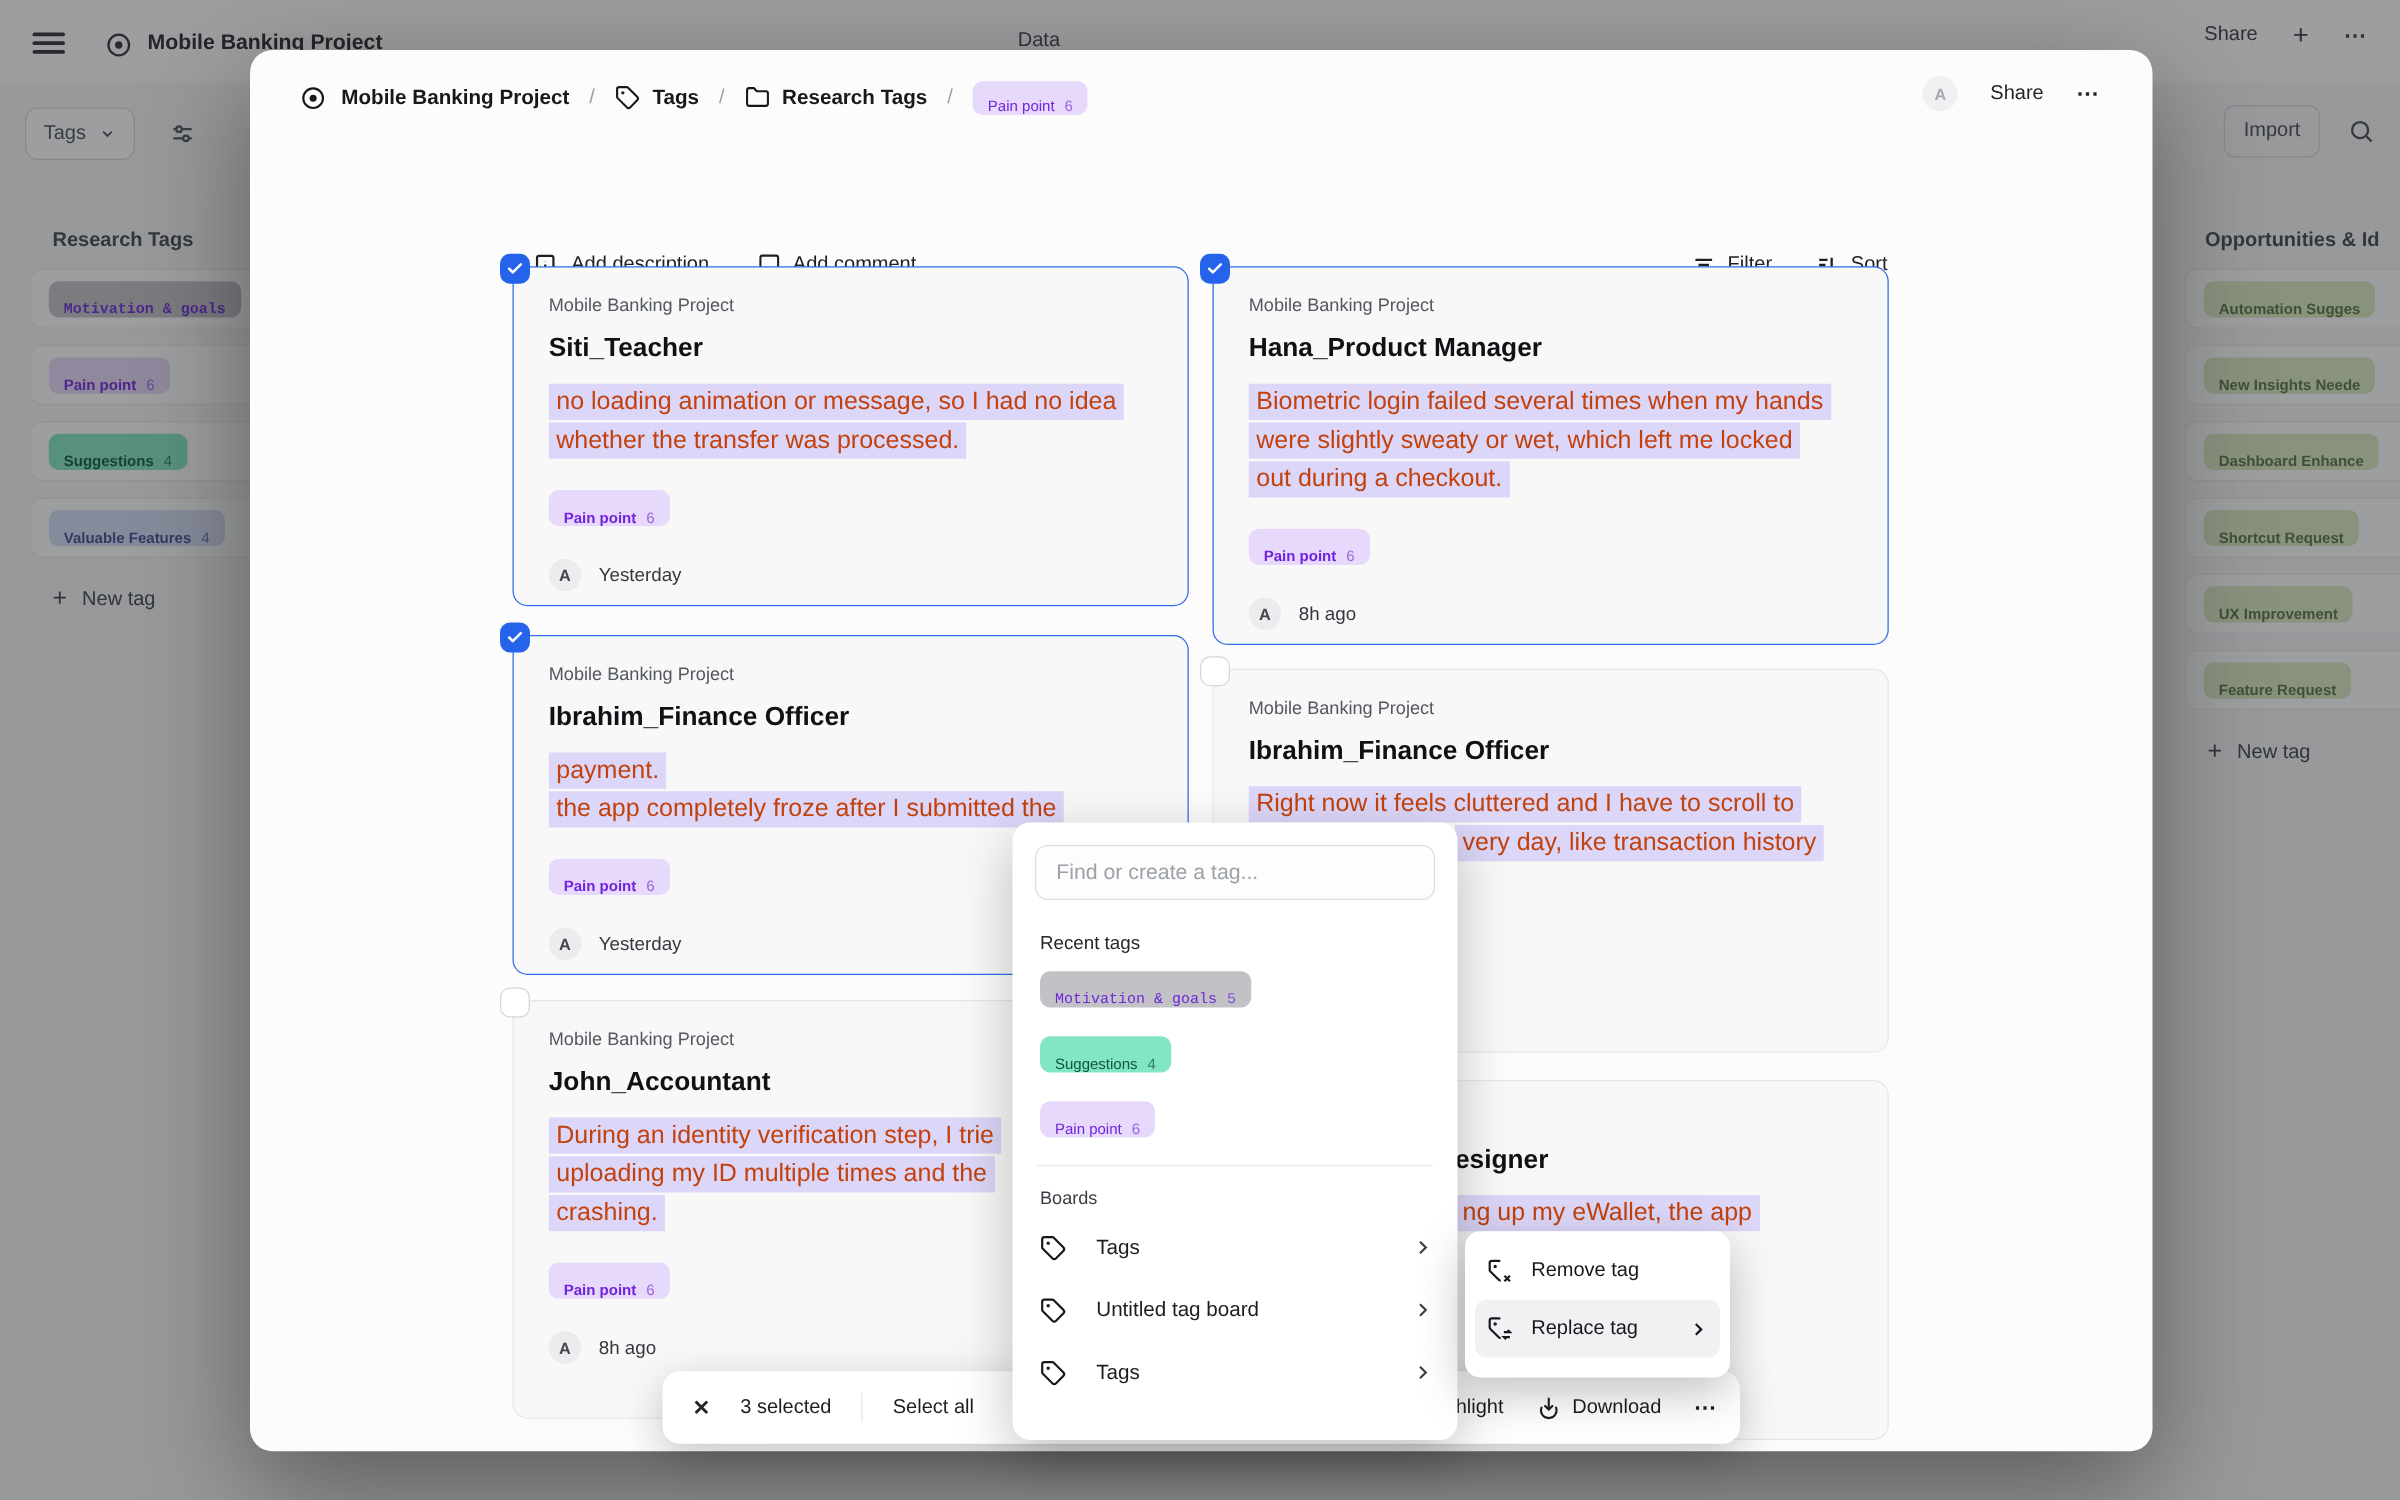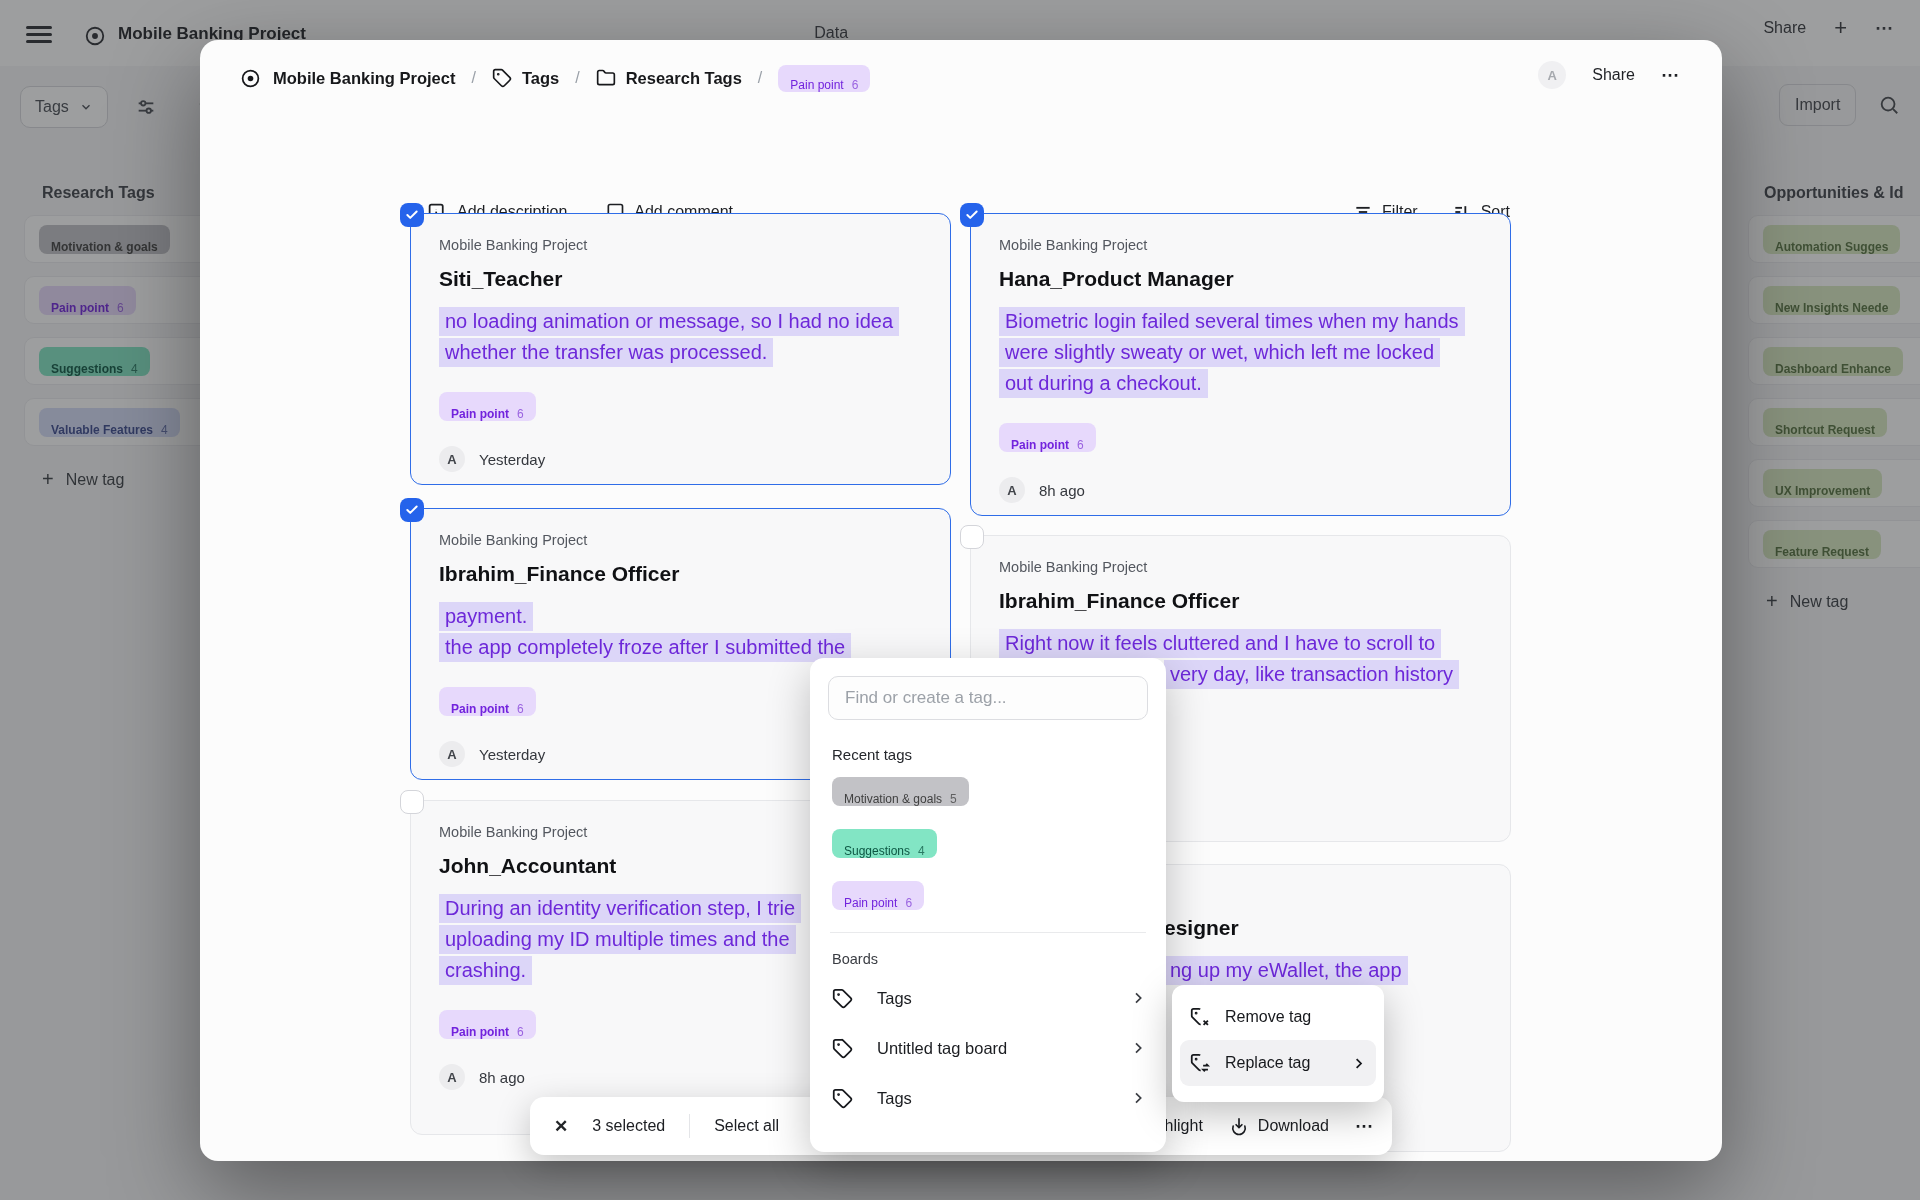--- a/index.html
+++ b/index.html
@@ -25,21 +25,21 @@
   .lr-controls { position:absolute; left:20px; top:20px; display:flex; gap:18px; align-items:center; }
   .lr-drop { display:flex; align-items:center; gap:10px; border:1px solid #d7d8dc; background:#fff; border-radius:10px; height:42px; padding:0 14px; font-size:16px; color:#4a4e55; }
   .icon-btn { width:40px; height:40px; border-radius:9px; display:flex; align-items:center; justify-content:center; color:#4a4e55; }
   .panel-title { font-size:16px; font-weight:bold; color:#3f434a; }
   .lr-panel { position:absolute; left:24px; top:118px; width:330px; }
   .lr-panel .panel-title { margin-left:18px; }
   .tag-row { background:#fff; border:1px solid #ececef; border-radius:10px; height:48px; margin-top:13px; display:flex; align-items:center; padding-left:14px; width:300px; }
   .pill { display:inline-flex; align-items:flex-end; border-radius:8px; height:29px; padding:0 12px; font-size:12px; white-space:nowrap; }
   .pill .pl { font-weight:bold; }
   .pill .pc { margin-left:8px; opacity:.75; font-weight:normal; }
-  .pill.gray { background:#c2c2c6; color:#404040; }
+  .pill.gray { background:#c2c2c6; color:#6d28d9;font-family:Liberation Mono, monospace; }
   .pill.purple { background:#e7d9fc; color:#7223dd; }
   .pill.purple .pc { color:#9a63e0; opacity:1; }
   .pill.mint { background:#82e5c4; color:#0d5743; }
   .pill.blue { background:#d6dcf8; color:#3b4a8f; }
   .pill.green { background:#d9e9c2; color:#55713f; }
   .new-tag { display:flex; align-items:center; gap:12px; margin:22px 0 0 18px; font-size:16px; color:#3a3e44; }
   .new-tag .plus { font-size:20px; }
 
   .rightrail { position:absolute; right:0; top:66px; width:200px; height:1134px; }
   .rr-top { position:absolute; left:59px; top:18px; display:flex; align-items:center; gap:22px; }
@@ -65,21 +65,21 @@
   .m-toolbar-right .tool { margin-right:0; }
 
   .card { position:absolute; width:541px; background:#f8f8f9; border:1px solid #e6e7ea; border-radius:12px; padding:22px 28px; }
   .card.sel { border:1.6px solid #2f6de8; }
   .cb { position:absolute; left:-11px; top:-11px; width:24px; height:24px; border-radius:8px; background:#fff; border:1.5px solid #d4d5da; display:flex; align-items:center; justify-content:center; }
   .cb.checked { background:#2563eb; border:none; }
   .card-label { font-size:14.5px; color:#53575f; line-height:18px; }
   .card-title { margin-top:12px; font-size:21px; font-weight:bold; color:#101114; line-height:26px; }
   .quote { margin-top:14px; }
   .qline { line-height:31px; height:31px; white-space:nowrap; }
-  .hl { background:#dcd6f8; color:#6d28d9; font-size:20px; padding:3px 6px 4px 6px; }
+  .hl { background:#dcd6f8; color:#c2410c; font-size:20px; padding:3px 6px 4px 6px; }
   .card .pill { margin-top:24px; }
   .foot { margin-top:24px; display:flex; align-items:center; }
   .foot .avatar { background:#ececee; color:#42454b; width:26px; height:26px; }
   .foot .time { margin-left:14px; font-size:15px; color:#35383e; }
   .frag-indent { margin-left:165px; }
 
   
   .selbar { position:absolute; left:530px; top:1097px; width:862px; height:58px; background:#fff; border-radius:14px; box-shadow:0 10px 34px rgba(0,0,0,.22); z-index:30; display:flex; align-items:center; padding:0 24px; }
   .selbar .x { font-size:17px; font-weight:bold; color:#232528; }
   .selbar .cnt { margin-left:24px; font-size:16px; color:#1c1e22; }

